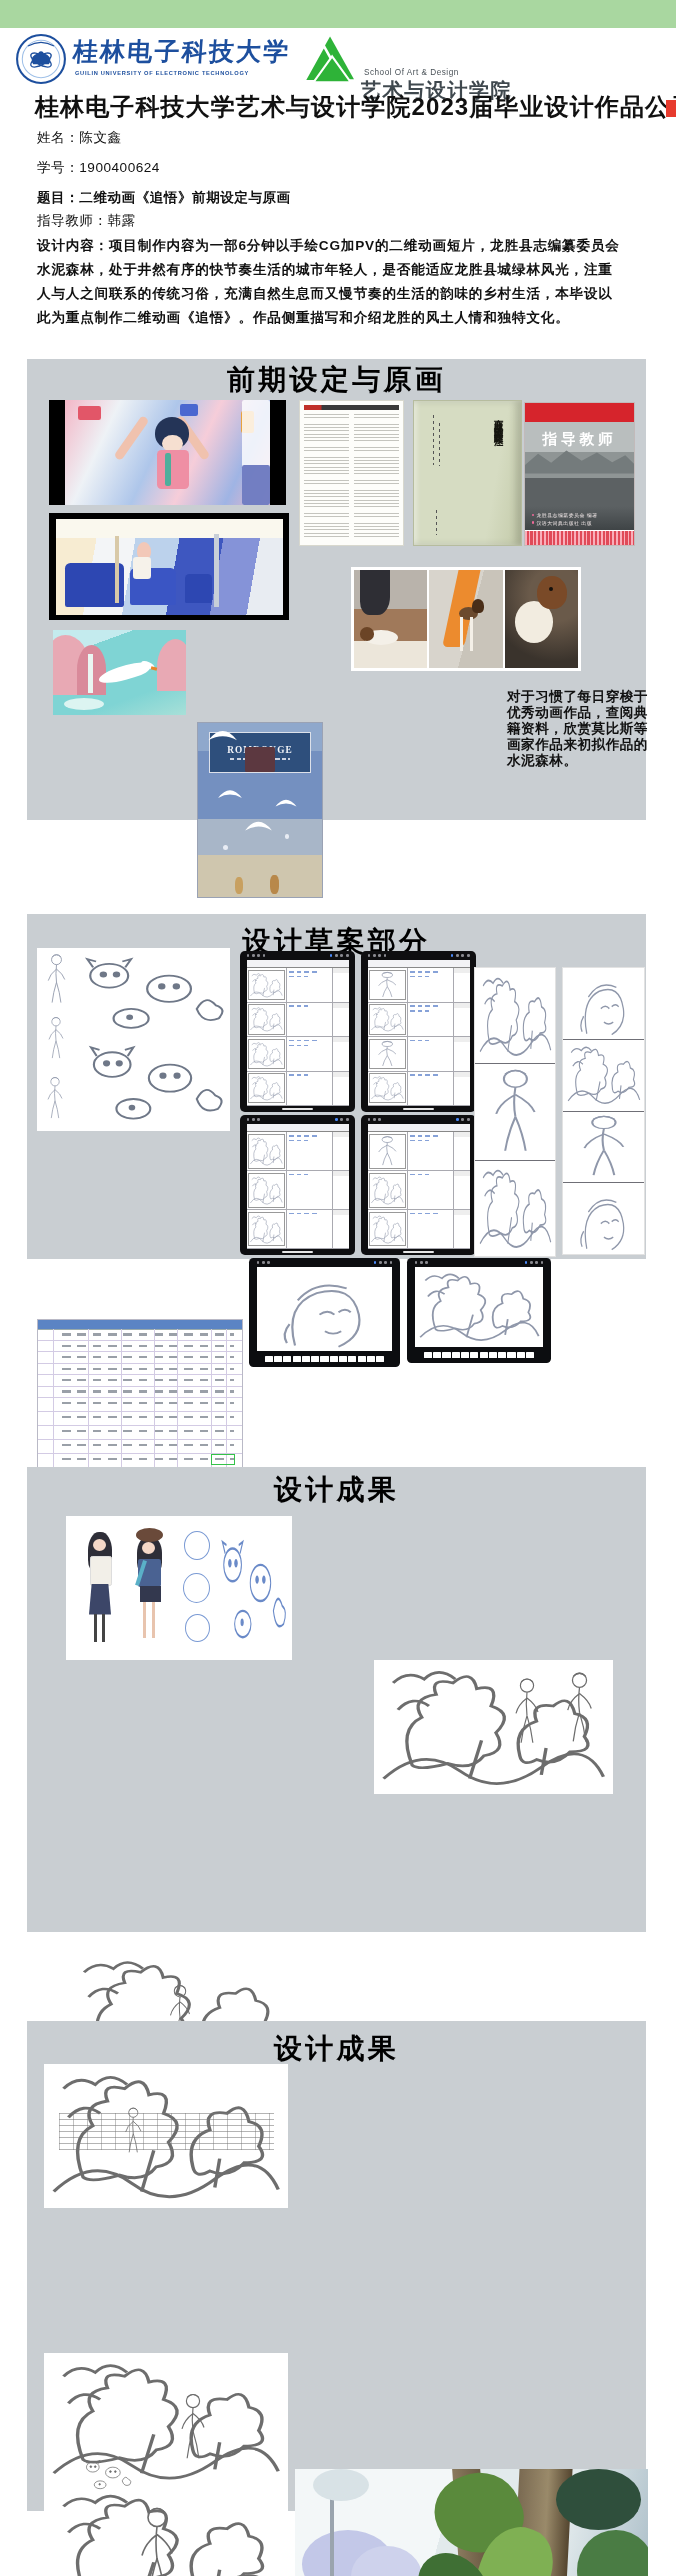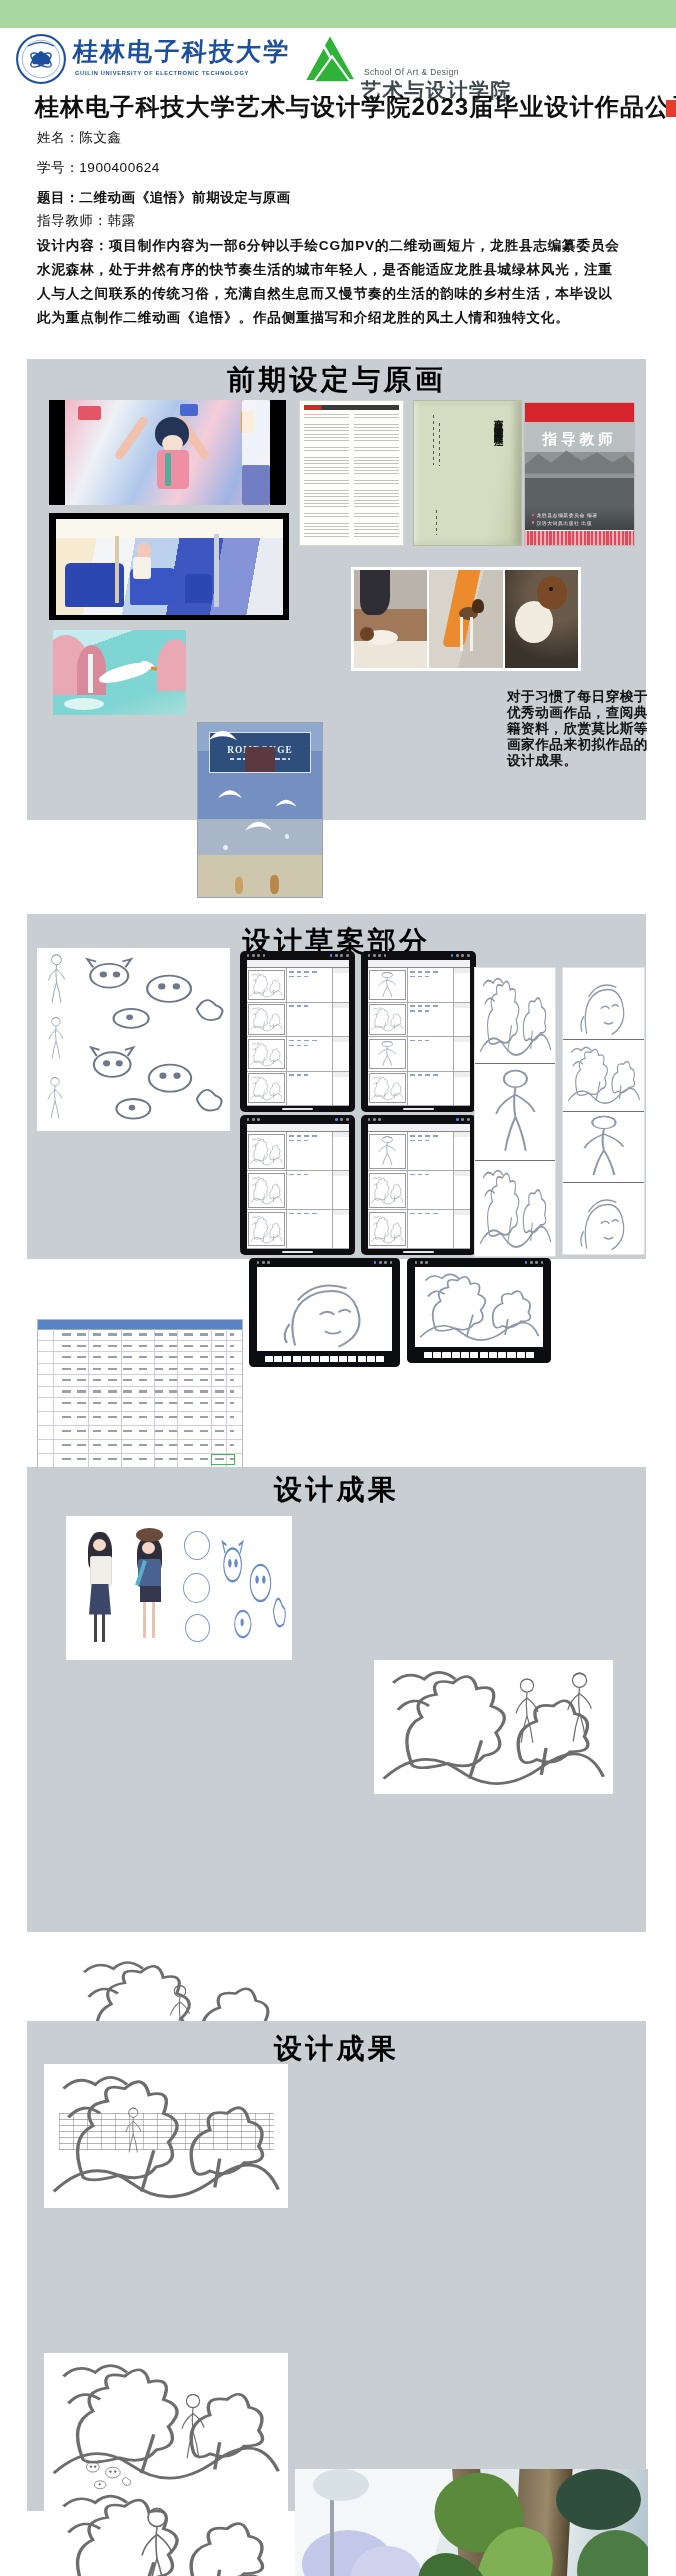--- a/index.html
+++ b/index.html
@@ -334,21 +334,21 @@
       <span class="abs" style="left:70%;top:12%;width:18%;height:22%;background:#2e2a28;border-radius:50% 50% 45% 45%;opacity:.8;"></span>
       <span class="abs" style="left:40%;top:64%;width:20%;height:22%;background:#c9a06a;border-radius:50% 50% 45% 45%;opacity:.85;"></span>
       <span class="abs" style="left:12%;top:66%;width:5.5px;height:5.5px;background:#e8c63a;"></span>
     </div>
 
     <div class="abs note" style="left:480px;top:330px;width:159px;">
       <div>对于习惯了每日穿梭于</div>
       <div>优秀动画作品，查阅典</div>
       <div>籍资料，欣赏莫比斯等</div>
       <div>画家作品来初拟作品的</div>
-      <div>设计成果。</div>
+      <div>水泥森林。</div>
     </div>
   </section>
 
   <section class="panel p2">
     <div class="ptitle" style="top:8.7px;">设计草案部分</div>
 
     <div class="abs sketchpage" style="left:9.8px;top:34px;width:193px;height:183px;">
       <svg class="abs sketchcol" style="left:3.3px;top:3.3px;" width="33" height="57" viewBox="0 0 60 100">
           <use href="#sk-fig"></use>
         </svg>

